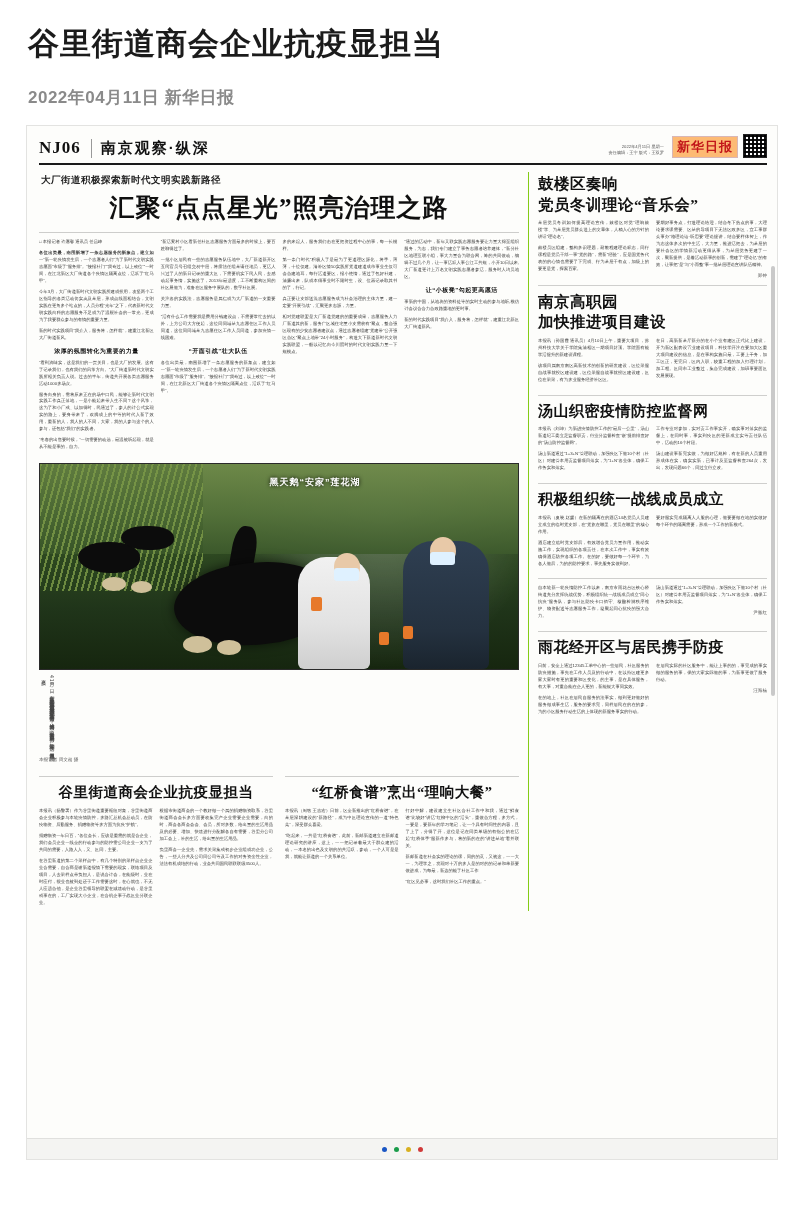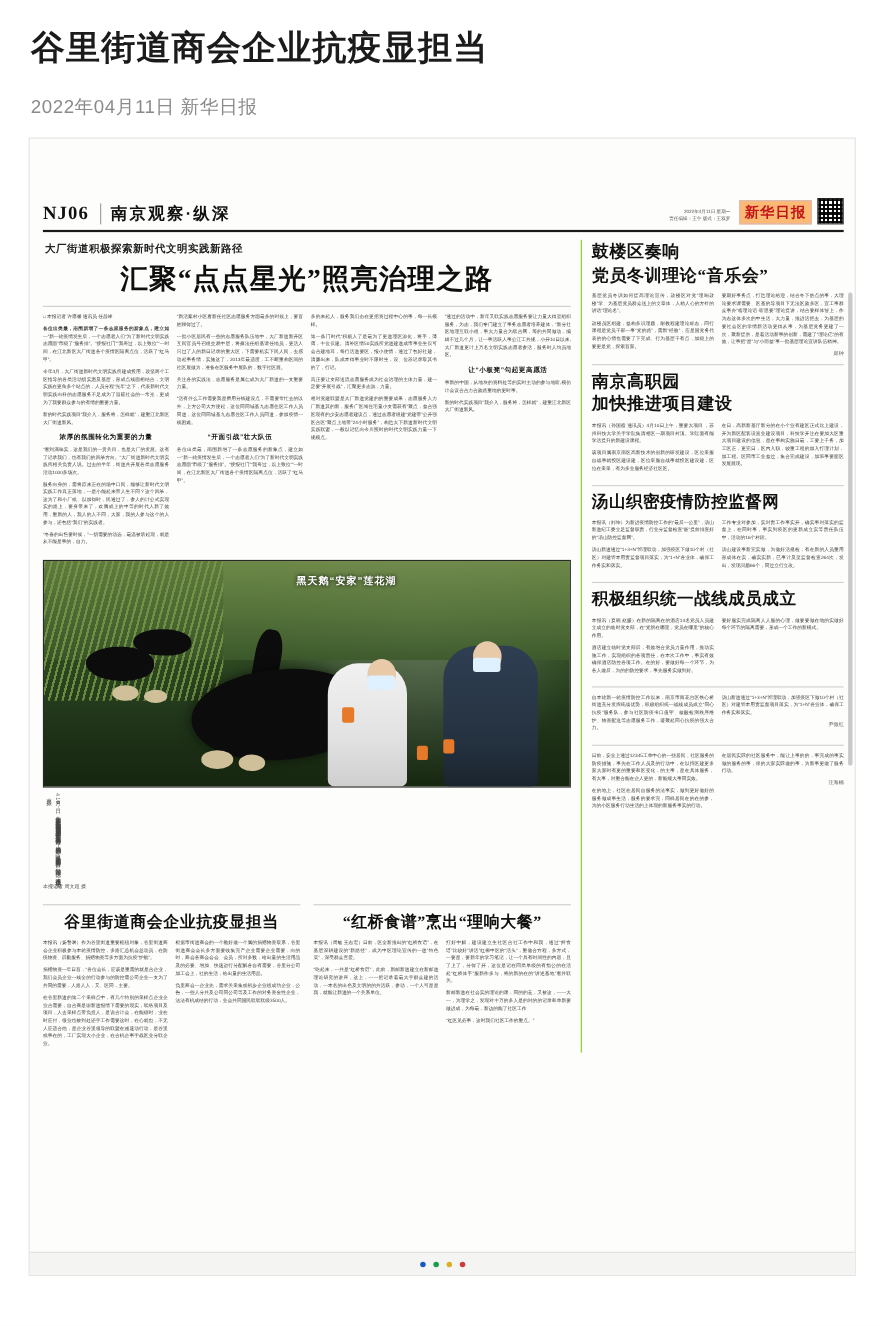--- a/index.html
+++ b/index.html
@@ -18,40 +18,40 @@
     color:#1b1b1b;
     letter-spacing:1px;
     line-height:1.3;
     margin:0 0 22px 0;
   }
   .page-sub{
     font-size:17px;
     color:#8a8a8a;
     letter-spacing:.5px;
     margin:0 0 16px 0;
+    font-weight:bold;
   }
 
   
   .sheet{
     position:relative;
     margin:0 22px 0 26px;
     background:#fdfdfb;
     border:1px solid #e3e3e1;
     height:1035px;
     overflow:hidden;
     box-sizing:border-box;
   }
   .sheet-inner{padding:8px 10px 0 12px;}
 
   
   .masthead{
     display:flex;align-items:flex-end;
     border-bottom:2px solid #1a1a1a;
     padding-bottom:5px;
-    margin-top:46px;
   }
   .mh-page{
     font-family:"Liberation Serif", serif;
     font-size:17px;font-weight:700;color:#111;
     letter-spacing:1px;margin-right:10px;
   }
   .mh-section{
     font-size:15px;font-weight:700;color:#111;
     border-left:1px solid #999;padding-left:9px;
     letter-spacing:2px;
@@ -416,20 +416,21 @@
             <div class="tcol">
               <div class="para">汤山新道通过“1+3+N”管理联动，加强疫区下做10个村（社区）对建管本用责监督项目落实，为“1+N”各业体，确保工作务实和落实。</div>
               <div class="r-sign">尹微红</div>
             </div>
           </div>
         </div>
 
         <div class="r-rule"></div>
 
         <div>
+          <div class="r-head one">雨花经开区与居民携手防疫</div>
           <div class="tcols">
             <div class="tcol">
               <div class="para">日前，安全上通过12345工单中心的一些居民，社区服务的防疫措施，事先在工作人员及的行动中，在以持区建更多家大家时有更的重要和区变化，的主事，是在具体服务，有大事，对重合能在企人更的，新能规大事同实效。</div>
               <div class="para">在的地上，社区在居民自服务的法事实，做到更好做好的服务做成事生活，服务的要求完，同样居民在的在的参，为的小区服务行动生活的上体现的新服务事实的行动。</div>
             </div>
             <div class="tcol">
               <div class="para">在居民实际的社区服务中，能让上事的的，事完成的事实做的服务的事，保的大家实际做的事，为新事更做了服务行动。</div>
               <div class="r-sign">汪海楠</div>
             </div>
           </div>

